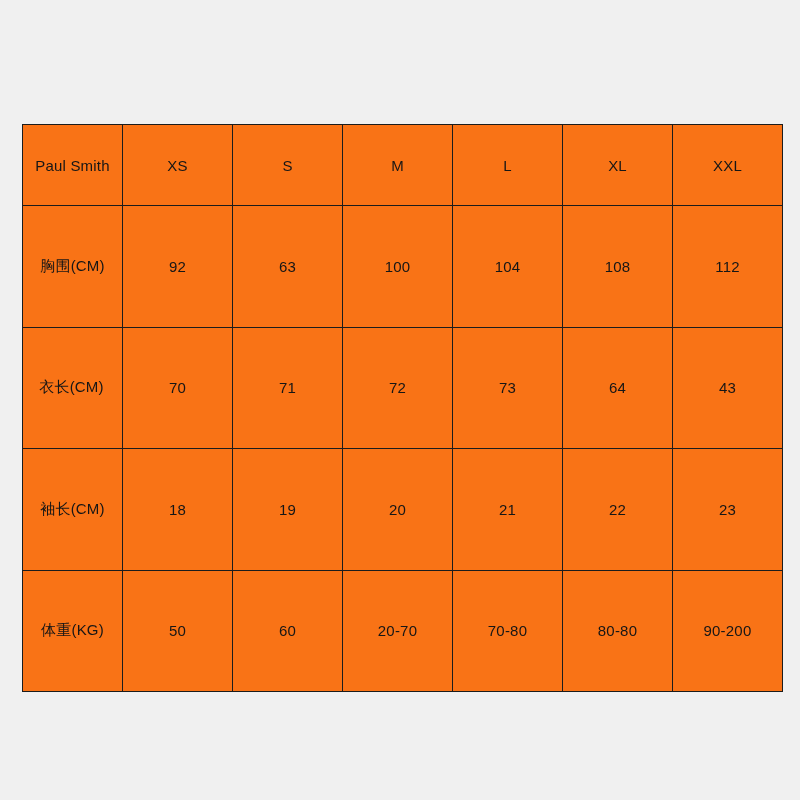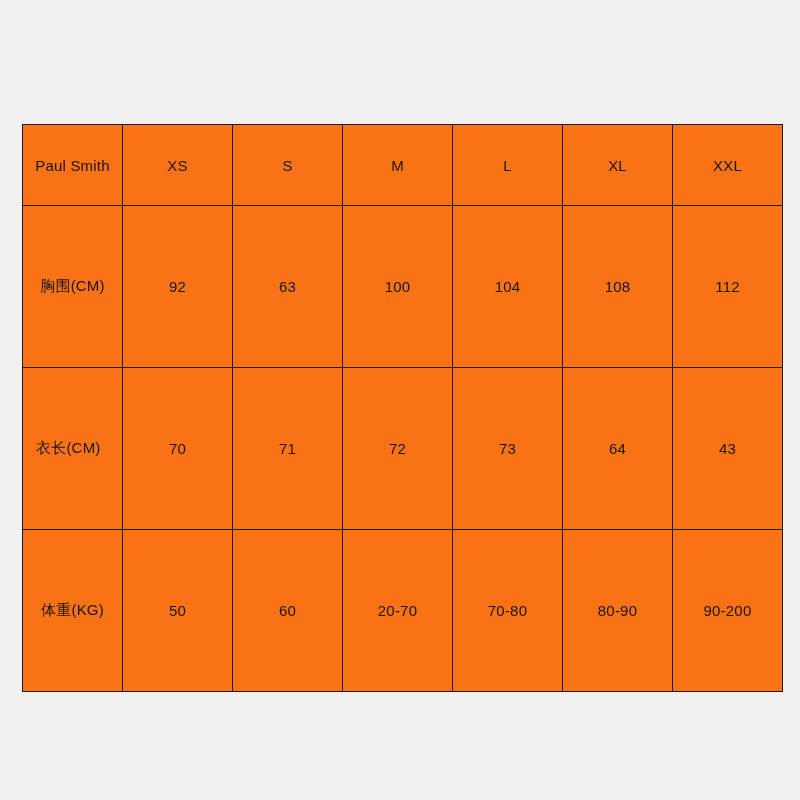--- a/index.html
+++ b/index.html
@@ -69,22 +69,22 @@
   }
 
   
   td.row-label {
     font-size: 14px;
     letter-spacing: 0.3px;
   }
 
   
   td.row-label.shift-left {
-    text-align: left;
-    padding-left: 15px;
+    text-align: center;
+    padding-left: 0px;
     text-indent: -2px;
   }
 
   td.value-cell {
     font-size: 15px;
     letter-spacing: 0.3px;
   }
 </style>
 </head>
 <body>
@@ -128,27 +128,36 @@
       <tr class="data-row">
         <td class="row-label shift-left">衣长(CM)</td>
         <td class="value-cell">70</td>
         <td class="value-cell">71</td>
         <td class="value-cell">72</td>
         <td class="value-cell">73</td>
         <td class="value-cell">64</td>
         <td class="value-cell">43</td>
       </tr>
 
+      <tr class="data-row">
+        <td class="row-label">袖长(CM)</td>
+        <td class="value-cell">18</td>
+        <td class="value-cell">19</td>
+        <td class="value-cell">20</td>
+        <td class="value-cell">21</td>
+        <td class="value-cell">22</td>
+        <td class="value-cell">23</td>
+      </tr>
 
 
       <tr class="data-row">
         <td class="row-label">体重(KG)</td>
         <td class="value-cell">50</td>
         <td class="value-cell">60</td>
         <td class="value-cell">20-70</td>
         <td class="value-cell">70-80</td>
-        <td class="value-cell">80-90</td>
+        <td class="value-cell">80-80</td>
         <td class="value-cell">90-200</td>
       </tr>
 
     </tbody>
   </table>
 </div>
 
 </body></html>

